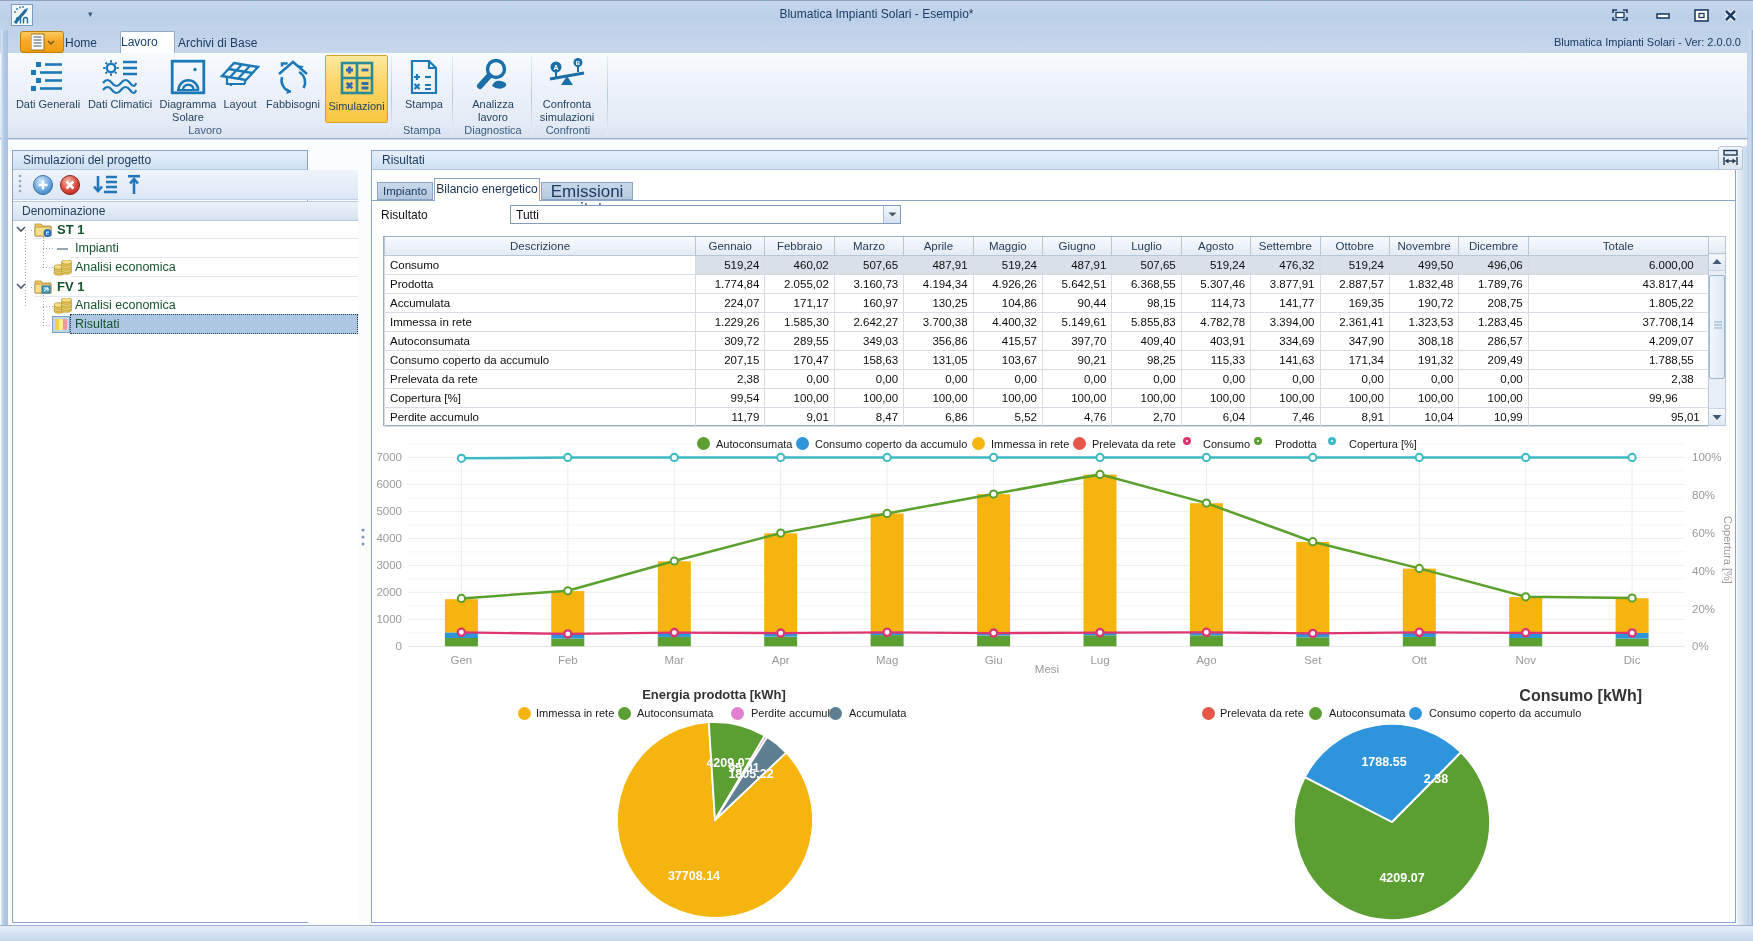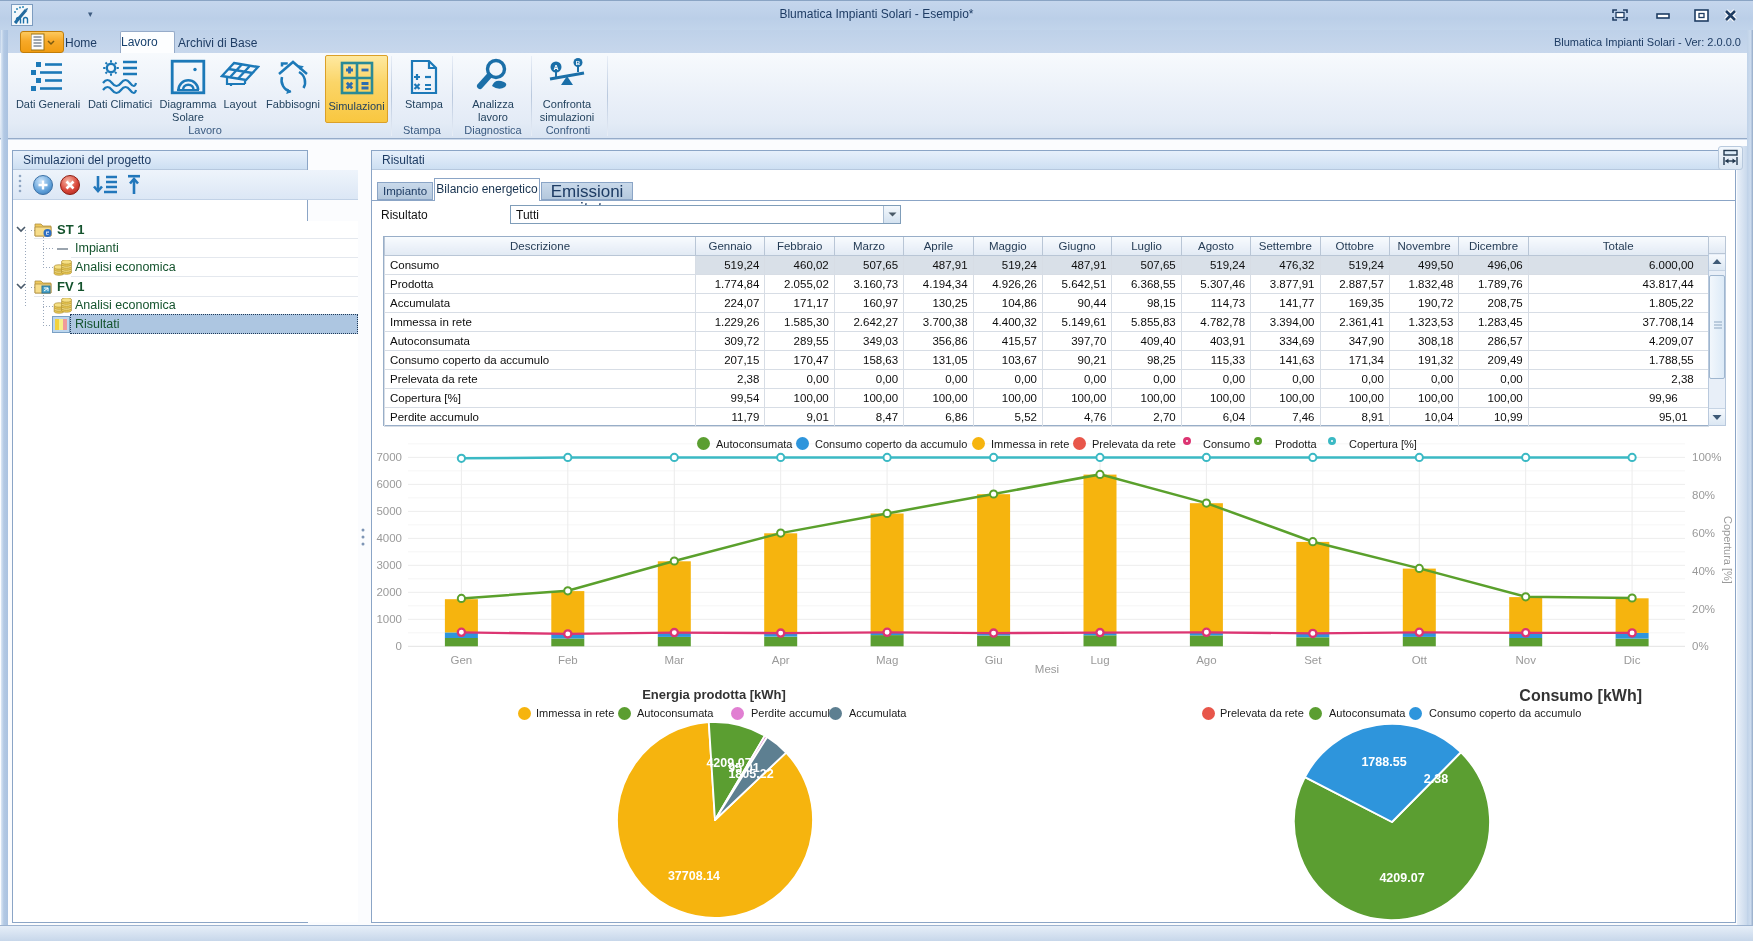--- a/index.html
+++ b/index.html
@@ -244,20 +244,21 @@
       <g stroke="#2277bb" stroke-width="2.6" fill="none">
         <path d="M67 3 v14"></path>
           <path d="M63 13.5 l4 4.5 4 -4.5" fill="none"></path>
         <path d="M75 4 h11 M75 9 h11 M75 14 h11 M73 19 h13"></path>
         <path d="M103 21 v-14"></path>
           <path d="M99 10.5 l4 -4.5 4 4.5"></path>
           <path d="M97 3.2 h12"></path>
       </g>
     </svg>
   </div>
+  <div class="abs" style="left:0;top:50px;width:345px;height:20px;background:linear-gradient(#eaf2fa,#d4e2f1);border:1px solid #b9cade;border-width:1px 0;font-size:12px;color:#25425f;line-height:19px;padding-left:9px;">Denominazione</div>
   <div class="abs" id="treebox" style="left:0;top:70px;width:345px;height:701px;background:#fff;overflow:hidden;"></div>
 </div>
 <style>
 .trow { position:absolute; height:19px; font-size:12.5px; color:#14532d; line-height:19px; }
 .tsep { position:absolute; height:1px; background:#e4e8ee; }
 .dotv { position:absolute; width:1px; background-image:linear-gradient(#9aa8bb 1px, transparent 1px); background-size:1px 3px; }
 .doth { position:absolute; height:1px; background-image:linear-gradient(90deg,#9aa8bb 1px, transparent 1px); background-size:3px 1px; }
 </style>
 <div class="abs" style="left:13px;top:220px;width:345px;height:116px;">
 
@@ -548,21 +549,21 @@
           <td class="td r">8,47</td>
           <td class="td r">6,86</td>
           <td class="td r">5,52</td>
           <td class="td r">4,76</td>
           <td class="td r">2,70</td>
           <td class="td r">6,04</td>
           <td class="td r">7,46</td>
           <td class="td r">8,91</td>
           <td class="td r">10,04</td>
           <td class="td r">10,99</td>
-          <td class="td r" style="padding-right:20px;">95,01</td>
+          <td class="td r" style="padding-right:8px;">95,01</td>
         </tr>
 </tbody>
     </table>
   </div>
 <style>
 .th { background:linear-gradient(#f8fbfe,#e2eaf4); border:1px solid #b9c6d6; border-top:none; font-size:11.5px; color:#253c55; text-align:center; padding:0; overflow:hidden; white-space:nowrap;}
 .td { border:1px solid #d7dde5; border-top:none; font-size:11.5px; color:#0d0d0d; padding:0 5px; overflow:hidden; white-space:nowrap;}
 .td.l { text-align:left; }
 .td.r { text-align:right; }
 .hlr { background:#d9e0e8; }

